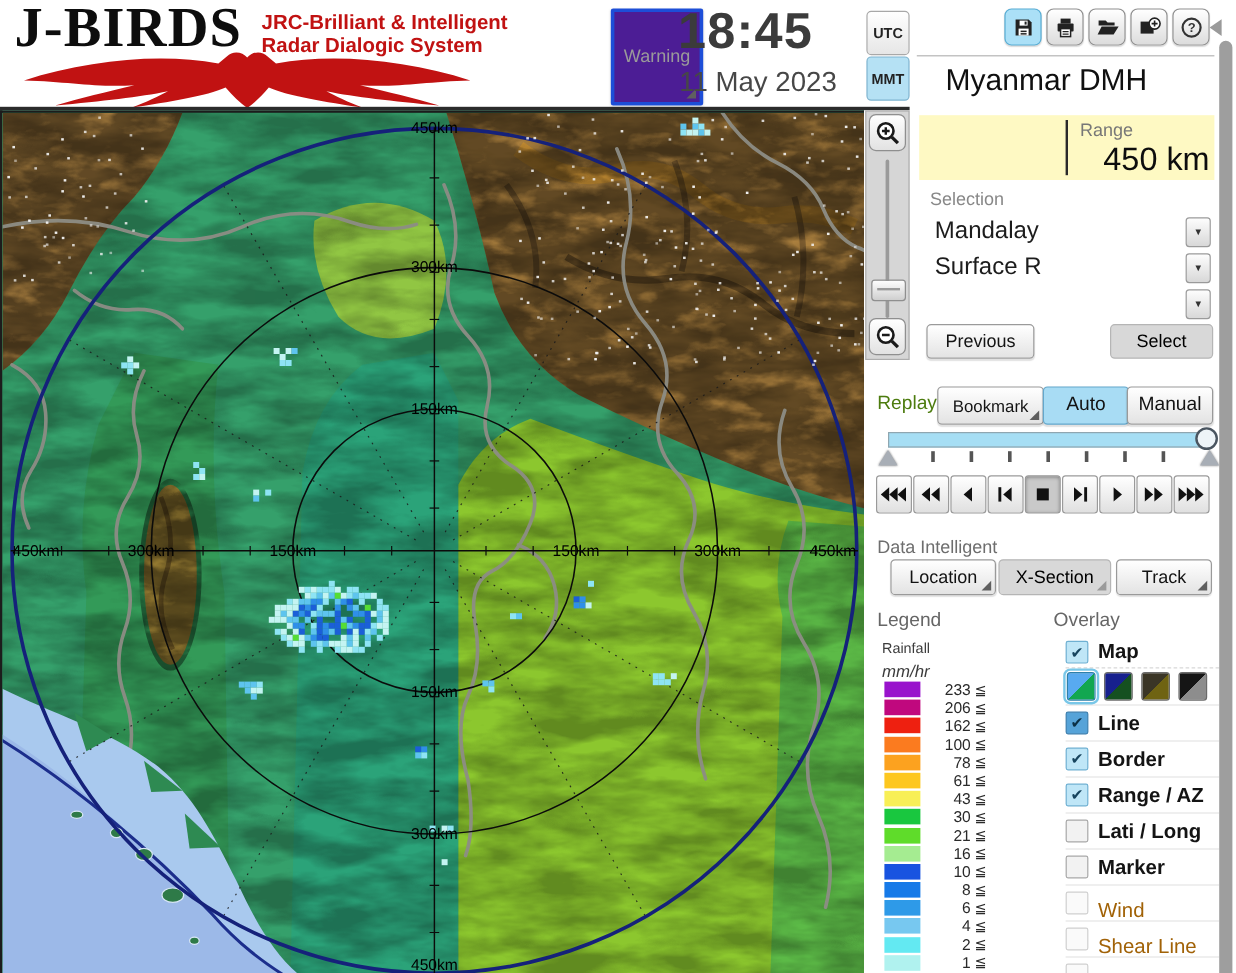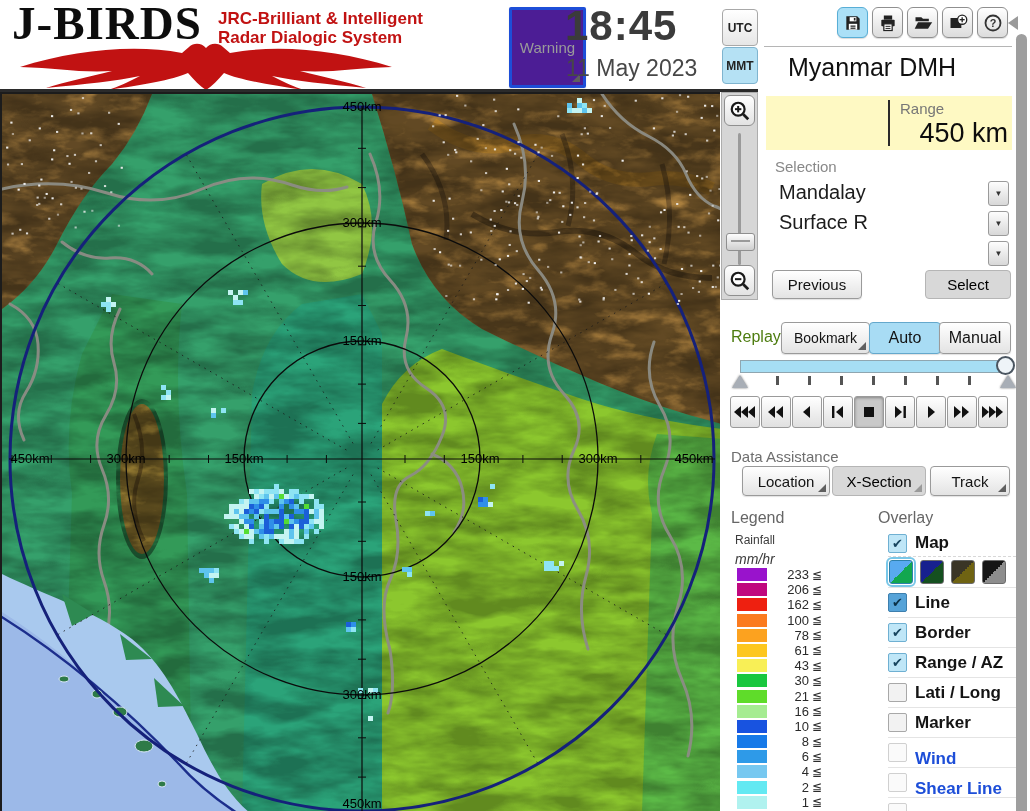--- a/index.html
+++ b/index.html
@@ -96,21 +96,21 @@
   .lg-le{font-size:12px;color:#2a2a2a;margin-left:3px;}
   .ov-rows{position:absolute;left:168px;top:438px;width:128px;}
   .ov-row{height:29px;display:flex;align-items:center;border-top:1px solid #e4e4e4;}
   .ov-row:first-child{border-top:none;height:26px;}
   .ov-cb{width:17px;height:17px;border:1px solid #a8a8a8;border-radius:2px;background:#f2f2f2;margin-right:8px;
          display:flex;align-items:center;justify-content:center;font-size:13px;color:#17445e;flex:0 0 auto;}
   .ov-cb.checked{background:#bfe6f7;border-color:#6fb0d2;}
   .ov-cb.dark{background:#56a3d8;border-color:#3d7fae;color:#0b3046;}
   .ov-cb.off{background:#fafafa;border-color:#d0d0d0;}
   .ov-lbl{font-size:17px;font-weight:bold;color:#141414;white-space:nowrap;}
-  .ov-row.dim .ov-lbl{color:#1d4ed8;font-weight:bold;margin-top:12px;}
+  .ov-row.dim .ov-lbl{color:#a16207;font-weight:normal;margin-top:12px;}
   .ov-swrow{height:30px;display:flex;align-items:center;gap:7px;border-top:1px dashed #d8d8d8;padding-left:1px;}
   .ov-sw{width:24px;height:24px;border:1px solid #6b6b6b;border-radius:3px;box-sizing:border-box;}
   .ov-sw.selected{outline:2px solid #79c7e8;outline-offset:1px;border-color:#2e80aa;}
   .side-strip{position:absolute;left:1016px;top:34px;width:11px;height:777px;background:#9e9e9e;border-radius:6px 6px 0 0;}
 </style>
 </head>
 <body>
 
 <div class="app">
 
@@ -872,21 +872,21 @@
         </button>
         <button class="pb-btn">
           <svg width="22" height="14" viewBox="0 0 22 14">
             <polygon points="0,1 0,13 7,7" fill="#111"></polygon>
             <polygon points="7,1 7,13 14,7" fill="#111"></polygon>
             <polygon points="14,1 14,13 21,7" fill="#111"></polygon>
           </svg>
         </button>
       </div>
 
-    <div class="da-label">Data Assistance</div>
+    <div class="da-label">Data Intelligent</div>
     <div class="assist" id="assist">
         <div class="btn corner" style="position: absolute; left: 22px; top: 0px; width: 86px; height: 28px;">Location</div>
         <div class="btn corner disabled" style="position: absolute; left: 112px; top: 0px; width: 92px; height: 28px;">X-Section</div>
         <div class="btn corner" style="position: absolute; left: 210px; top: 0px; width: 78px; height: 28px;">Track</div>
       </div>
 
     <div class="legend-label">Legend</div>
     <div class="overlay-label">Overlay</div>
     <div class="legend-t1">Rainfall</div>
     <div class="legend-t2">mm/hr</div>

